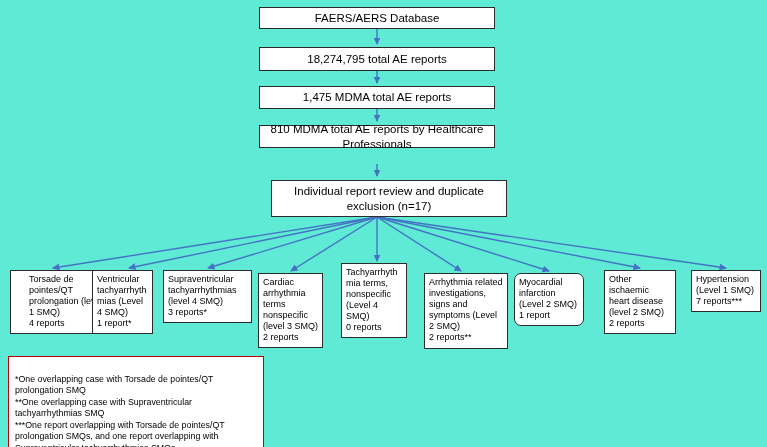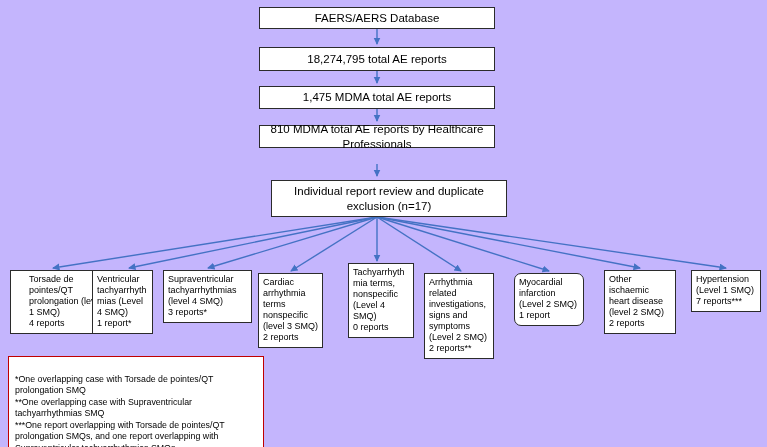--- a/index.html
+++ b/index.html
@@ -1,17 +1,17 @@
 <!DOCTYPE html>
 <html><head>
 <meta charset="utf-8">
 <style>
   html,body{margin:0;padding:0;background:#ffffff;}
   body{font-family:"Liberation Sans", sans-serif;color:#000;}
-  .canvas{position:relative;width:767px;height:447px;background:#c4b5fd;overflow:hidden;}
+  .canvas{position:relative;width:767px;height:447px;background:#5eead4;overflow:hidden;}
   svg.arrows{position:absolute;left:0;top:0;z-index:0;}
   .arr{stroke:#4472C4;stroke-width:1.4;fill:none;}
   .flow-box{
     position:absolute;z-index:1;box-sizing:border-box;
     border:1px solid #2b2b2b;background:#fff;
     display:flex;align-items:center;justify-content:center;text-align:center;
     font-size:11.5px;line-height:1.25;padding:2px 6px;
   }
   .outcome{
     position:absolute;z-index:1;box-sizing:border-box;
@@ -79,26 +79,26 @@
   <div class="outcome" style="left:163px;top:270px;width:89px;min-height:47px;">
     <span>Supraventricular tachyarrhythmias (level 4 SMQ)</span>
     <span class="cnt">3 reports*</span>
   </div>
 
   <div class="outcome" style="left:258px;top:273px;width:65px;min-height:66px;">
     <span>Cardiac arrhythmia terms nonspecific (level 3 SMQ)</span>
     <span class="cnt">2 reports</span>
   </div>
 
-  <div class="outcome" style="left:348px;top:263px;width:66px;min-height:60px;">
+  <div class="outcome" style="left:341px;top:263px;width:66px;min-height:60px;">
     <span>Tachyarrhythmia terms, nonspecific (Level 4 SMQ)</span>
     <span class="cnt">0 reports</span>
   </div>
 
-  <div class="outcome" style="left:424px;top:273px;width:70px;min-height:76px;">
+  <div class="outcome" style="left:424px;top:273px;width:84px;min-height:76px;">
     <span>Arrhythmia related investigations, signs and symptoms (Level 2 SMQ)</span>
     <span class="cnt">2 reports**</span>
   </div>
 
   <div class="outcome" style="left:514px;top:273px;width:70px;min-height:46px;border-radius:7px;">
     <span>Myocardial infarction (Level 2 SMQ)</span>
     <span class="cnt">1 report</span>
   </div>
 
   <div class="outcome" style="left:604px;top:270px;width:72px;min-height:52px;">

